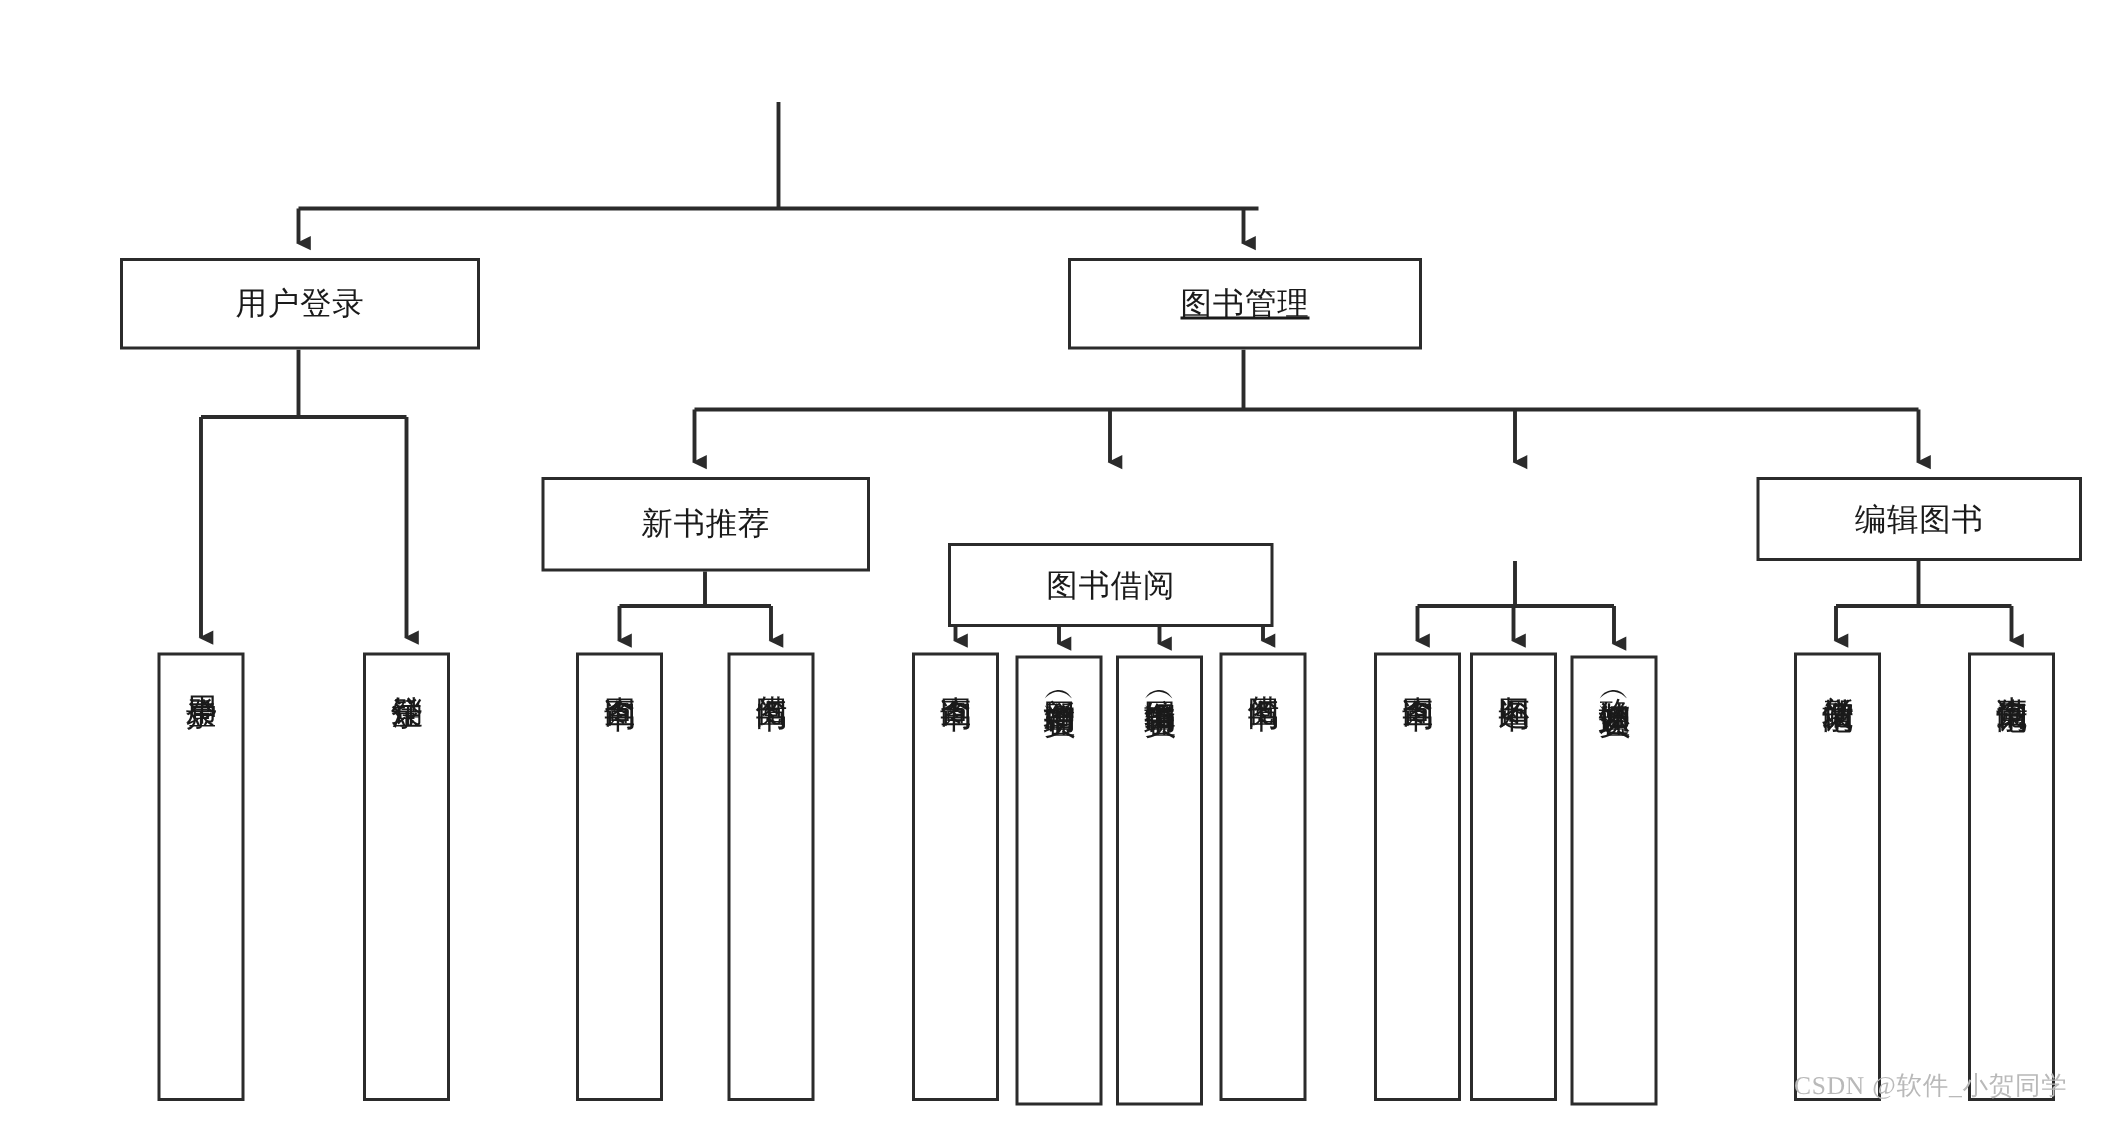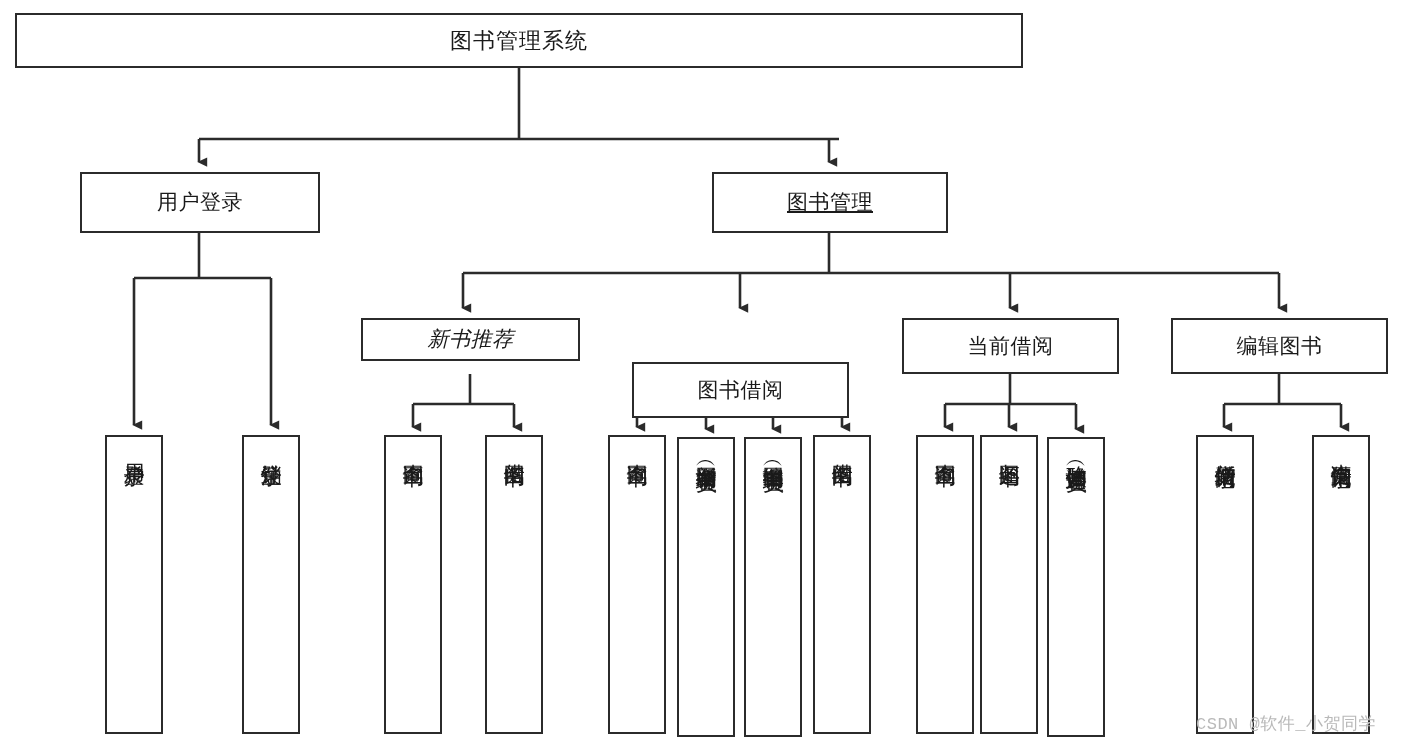--- a/index.html
+++ b/index.html
@@ -62,21 +62,21 @@
   }
   .watermark {
     position: absolute;
     left: 1196px;
     top: 712px;
     font-size: 17px;
     color: #b9b9b9;
     letter-spacing: 0.5px;
     z-index: 3;
     white-space: nowrap;
-    font-family: Liberation Mono, monospace;
+    font-family: Liberation Serif, serif;
   }
 </style>
 </head>
 <body>
 
 <div id="canvas">
 
   <svg id="edges" viewBox="0 0 1405 747" xmlns="http://www.w3.org/2000/svg">
     <defs>
       <marker id="arrow" markerWidth="11" markerHeight="11" refX="5.2" refY="8.6" orient="auto" markerUnits="userSpaceOnUse">
@@ -120,39 +120,33 @@
       <path d="M1009,404 L1009,427" marker-end="url(#arrow)"></path>
       <path d="M1076,404 L1076,429" marker-end="url(#arrow)"></path>
 
       <path d="M1279,374 L1279,404"></path>
       <path d="M1224,404 L1341,404"></path>
       <path d="M1224,404 L1224,427" marker-end="url(#arrow)"></path>
       <path d="M1341,404 L1341,427" marker-end="url(#arrow)"></path>
     </g>
   </svg>
 
-  <div class="node root horiz" style="left:15px; top:13px; width:1008px; height:55px;">
-    <span class="lbl">图书管理系统</span>
-  </div>
 
   <div class="node horiz" style="left:80px; top:172px; width:240px; height:61px;">
     <span class="lbl">用户登录</span>
   </div>
   <div class="node horiz" style="left:712px; top:172px; width:236px; height:61px;text-decoration:underline;">
     <span class="lbl">图书管理</span>
   </div>
 
-  <div class="node horiz" style="left:361px; top:318px; width:219px; height:43px;font-style:italic;">
+  <div class="node horiz" style="left:361px; top:318px; width:219px; height:63px;">
     <span class="lbl">新书推荐</span>
   </div>
   <div class="node horiz" style="left:632px; top:318px; width:217px; height:56px;margin-top:44px;">
     <span class="lbl">图书借阅</span>
-  </div>
-  <div class="node horiz" style="left:902px; top:318px; width:217px; height:56px;">
-    <span class="lbl">当前借阅</span>
   </div>
   <div class="node horiz" style="left:1171px; top:318px; width:217px; height:56px;">
     <span class="lbl">编辑图书</span>
   </div>
 
   <div class="node vert" style="left:105px; top:435px; width:58px; height:299px;">
     <span class="lbl">用户登录</span>
   </div>
   <div class="node vert" style="left:242px; top:435px; width:58px; height:299px;">
     <span class="lbl">注销登录</span>

